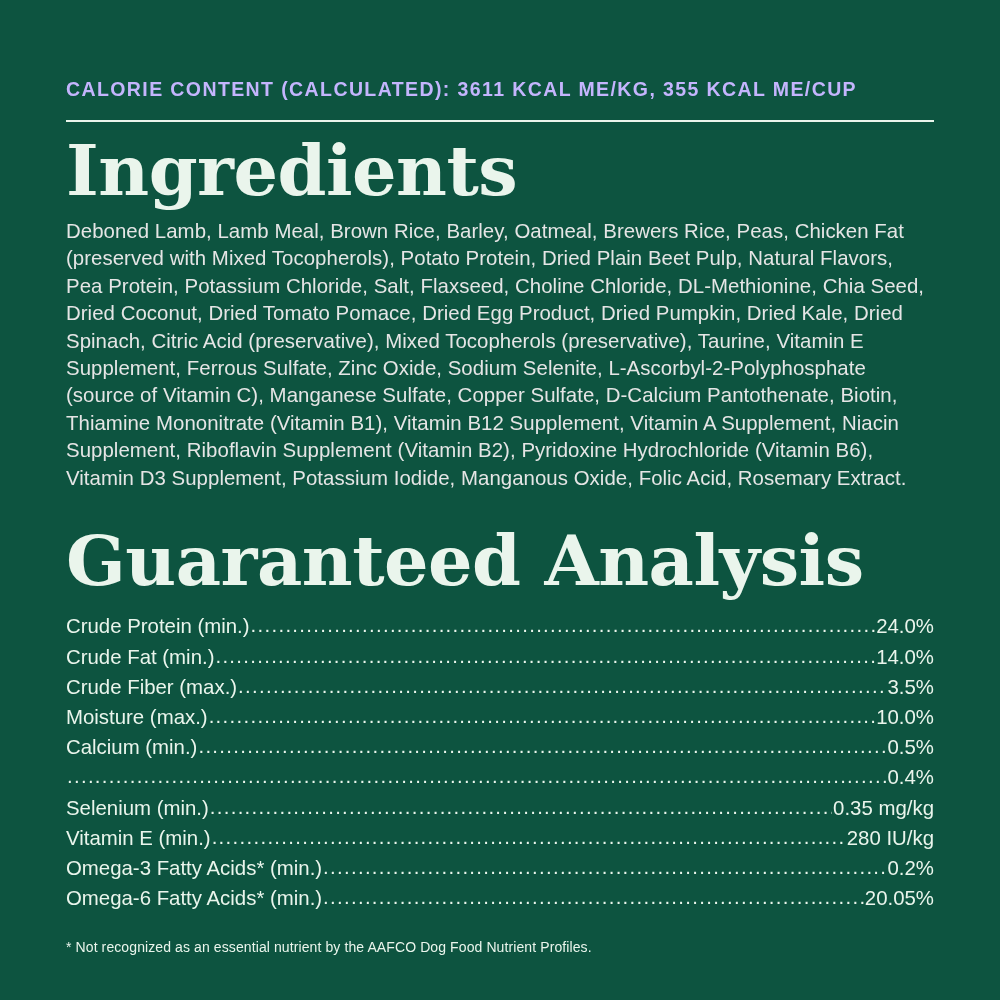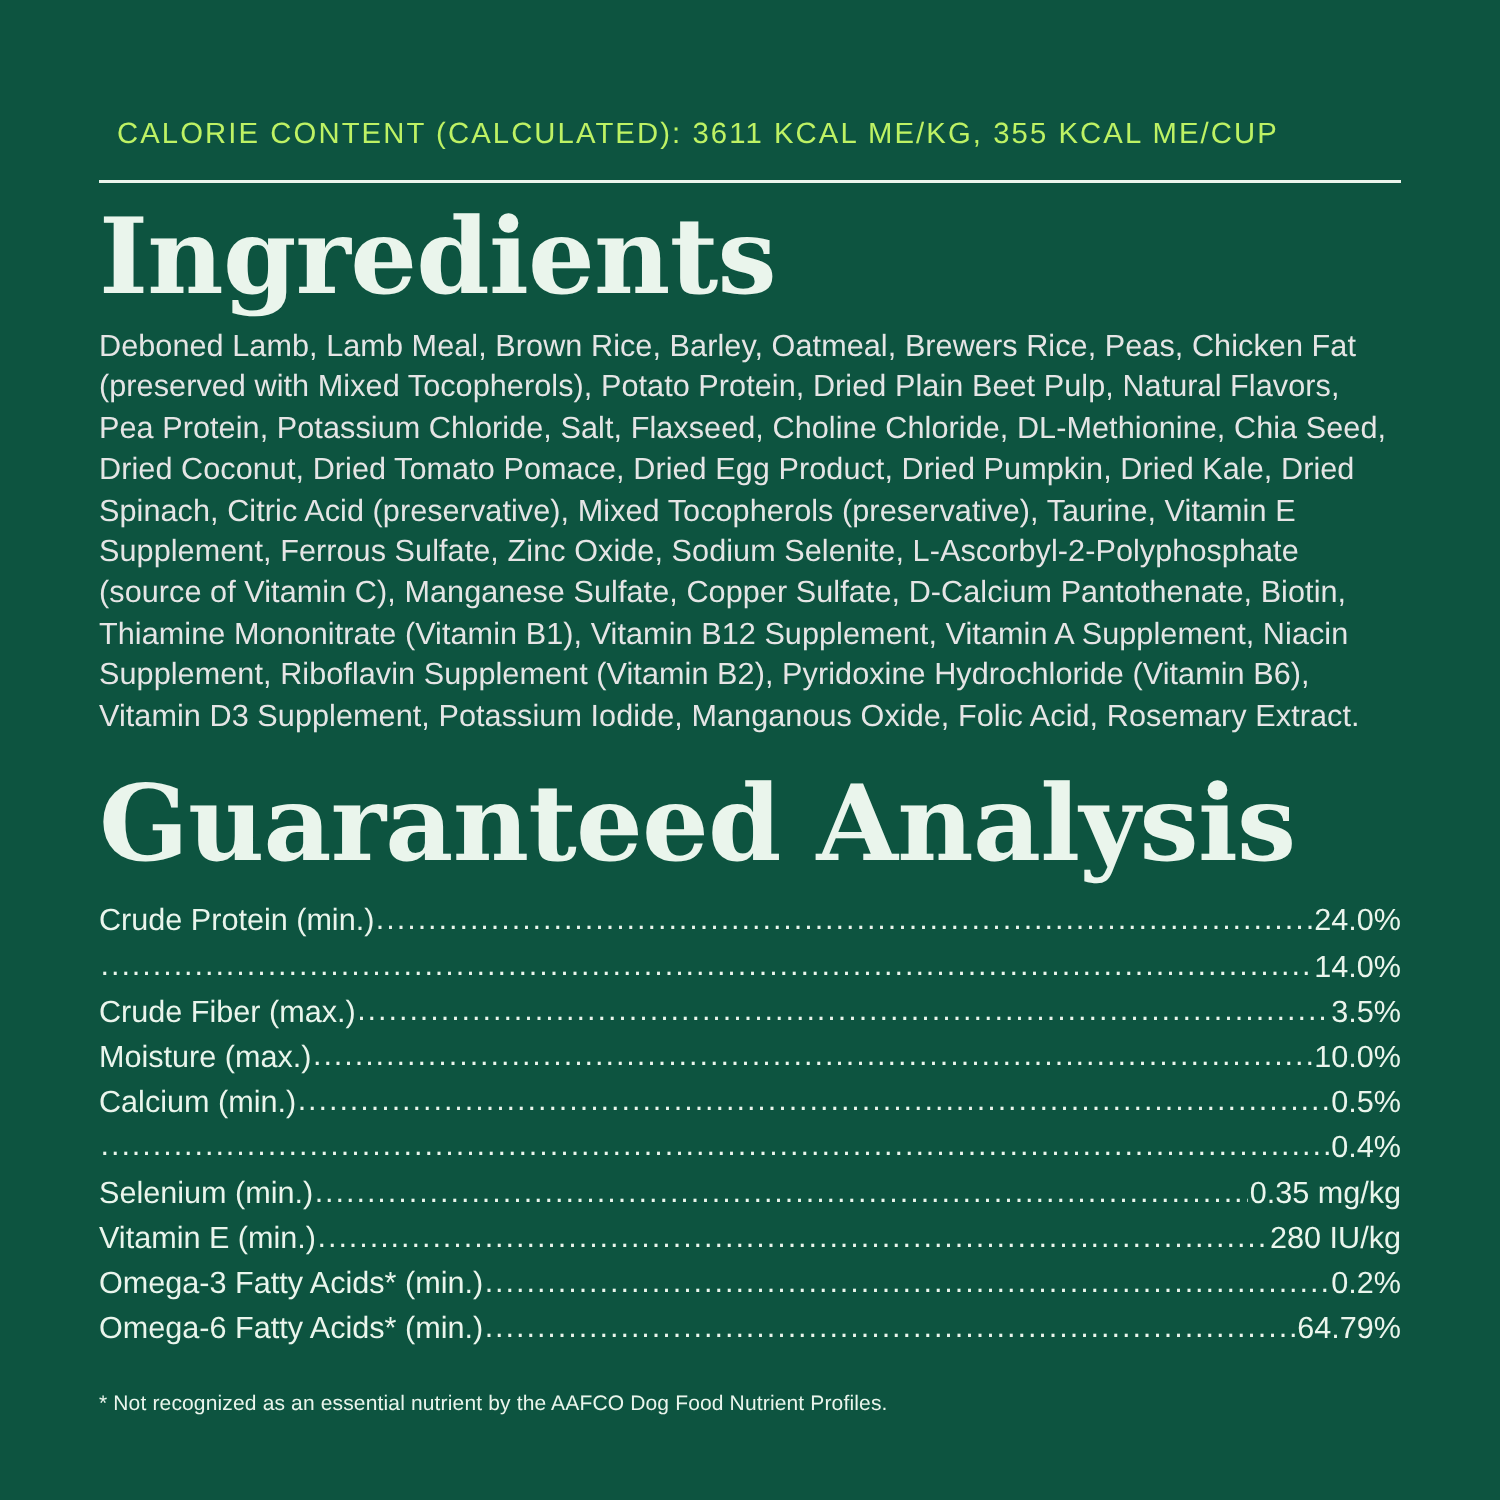--- a/index.html
+++ b/index.html
@@ -17,44 +17,43 @@
   .page {
     position: relative;
     width: 1000px;
     height: 1000px;
     box-sizing: border-box;
     padding: 78px 66px 0 66px;
   }
   .calorie-line {
     font-size: 19.5px;
     letter-spacing: 1.4px;
-    font-weight: 400;
-    color: #bef264;
+    font-weight: 700;
+    color: #c4b5fd;
     white-space: nowrap;
     line-height: 1.2;
-    margin-left: 12px;
   }
   .rule {
     height: 2px;
     background: #eaf5ec;
     margin-top: 19px;
     margin-bottom: 8px;
     width: 100%;
   }
   h1.section-title {
     font-family: "DejaVu Serif", "Liberation Serif", serif;
     font-weight: 700;
     font-size: 70px;
     line-height: 1.05;
     margin: 12px 0 10px 0;
     letter-spacing: -0.5px;
     color: #eaf5ec;
   }
   h1.section-title.ga {
-    margin-top: 20px;
+    margin-top: 32px;
     margin-bottom: 14px;
   }
   .ingredients-body {
     font-size: 20.4px;
     line-height: 27.4px;
     letter-spacing: 0.05px;
     color: #e5e5e5;
     max-width: 870px;
   }
   .ga-table {
@@ -109,20 +108,21 @@
 
   <h1 class="section-title ga">Guaranteed Analysis</h1>
 
   <div class="ga-table">
       <div class="ga-row">
         <span class="ga-label">Crude Protein (min.)</span>
         <span class="ga-dots"> ........................................................................................................................................................................................................</span>
         <span class="ga-value">24.0%</span>
       </div>
       <div class="ga-row">
+        <span class="ga-label">Crude Fat (min.)</span>
         <span class="ga-dots"> ........................................................................................................................................................................................................</span>
         <span class="ga-value">14.0%</span>
       </div>
       <div class="ga-row">
         <span class="ga-label">Crude Fiber (max.)</span>
         <span class="ga-dots"> ........................................................................................................................................................................................................</span>
         <span class="ga-value">3.5%</span>
       </div>
       <div class="ga-row">
         <span class="ga-label">Moisture (max.)</span>
@@ -149,19 +149,19 @@
         <span class="ga-value">280 IU/kg</span>
       </div>
       <div class="ga-row">
         <span class="ga-label">Omega-3 Fatty Acids* (min.)</span>
         <span class="ga-dots"> ........................................................................................................................................................................................................</span>
         <span class="ga-value">0.2%</span>
       </div>
       <div class="ga-row">
         <span class="ga-label">Omega-6 Fatty Acids* (min.)</span>
         <span class="ga-dots"> ........................................................................................................................................................................................................</span>
-        <span class="ga-value">64.79%</span>
+        <span class="ga-value">20.05%</span>
       </div>
     </div>
 
   <div class="footnote">* Not recognized as an essential nutrient by the AAFCO Dog Food Nutrient Profiles.</div>
 
 </div>
 
 </body></html>

